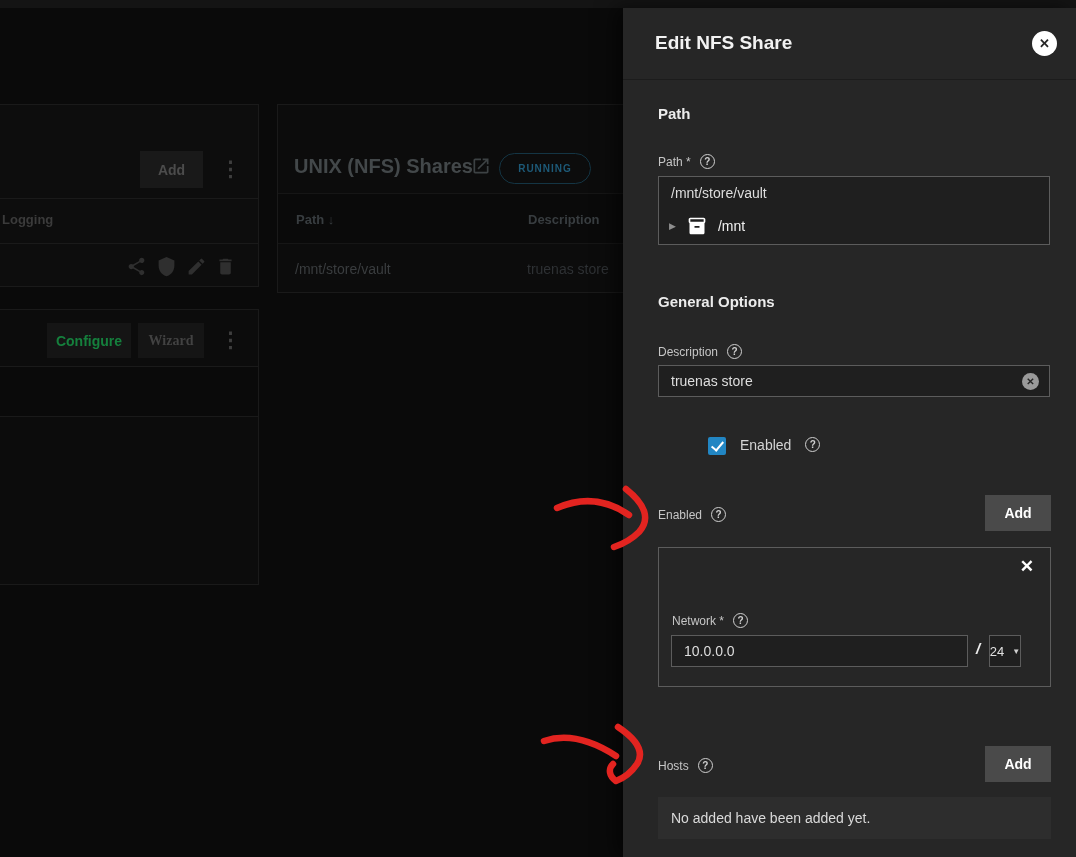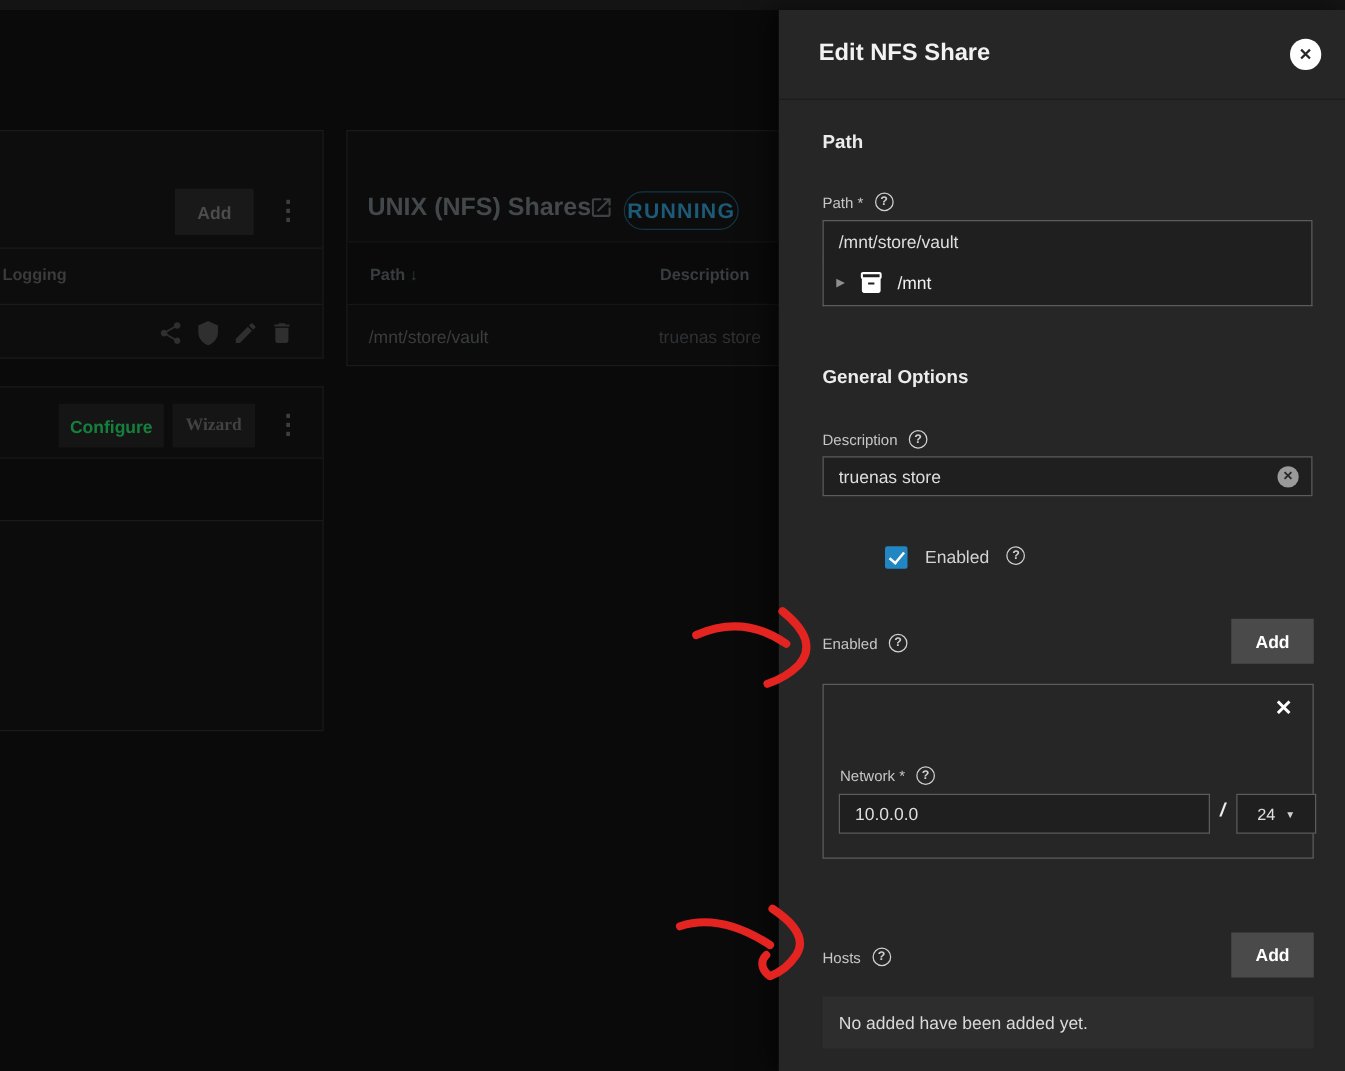--- a/index.html
+++ b/index.html
@@ -15,21 +15,21 @@
   .bg-btn { position:absolute; background:#191919; color:#4c4c4c; font-weight:bold; font-size:14px;
     display:flex; align-items:center; justify-content:center; }
   .bg-kebab { position:absolute; color:#3e3e3e; font-size:21px; font-weight:bold; line-height:1; }
   .bg-divider { position:absolute; height:1px; background:#1a1a1a; left:0; }
   .bg-label { position:absolute; color:#3b3b3b; font-size:13px; font-weight:bold; }
   .bg-icon { position:absolute; width:21px; height:21px; fill:#2f2f2f; }
 
   #nfs-title { position:absolute; left:16px; top:50px; color:#43484a; font-size:20px; font-weight:bold; }
   #nfs-ext-icon { position:absolute; left:193px; top:51px; width:20px; height:20px; fill:#3d4244; }
   #running-pill { position:absolute; left:221px; top:48px; width:92px; height:31px; border:1px solid #143544;
-    border-radius:16px; color:#1d5a78; font-size:17px; font-weight:bold; letter-spacing:1px;
+    border-radius:16px; color:#1d5a78; font-size:10px; font-weight:bold; letter-spacing:1px;
     display:flex; align-items:center; justify-content:center; }
   .nfs-header-row { position:absolute; left:0; top:88px; width:100%; height:51px; background:#0a0a0a;
     border-top:1px solid #161616; border-bottom:1px solid #161616; }
   .nfs-col { position:absolute; color:#383d40; font-size:13px; font-weight:bold; top:18px; }
   .nfs-cell { position:absolute; font-size:14px; top:17px; }
 
   
   #panel { position:absolute; left:623px; top:8px; width:453px; height:849px; background:#262626;
     box-shadow:-8px 0 18px rgba(0,0,0,.55); }
   #panel-header { position:absolute; left:0; top:0; width:100%; height:72px; border-bottom:1px solid #1c1c1c; }
@@ -63,21 +63,21 @@
 
   .add-btn { position:absolute; left:362px; width:66px; height:36px; background:#4a4a4a; color:#ffffff;
     font-size:14px; font-weight:bold; display:flex; align-items:center; justify-content:center; cursor:pointer; }
 
   #networks-box { position:absolute; left:35px; top:539px; width:393px; height:140px;
     border:1px solid #5c5c5c; }
   #networks-box-close { position:absolute; right:16px; top:8px; color:#ffffff; font-size:17px;
     font-weight:bold; cursor:pointer; }
   #network-input { left:12px; top:87px; width:297px; height:32px; }
   #cidr-slash { position:absolute; left:317px; top:92px; color:#eeeeee; font-size:15px; font-weight:bold; font-style:italic; }
-  #prefix-select { position:absolute; left:330px; top:87px; width:64px; height:32px; border:1px solid #5c5c5c;
+  #prefix-select { position:absolute; left:330px; top:87px; width:32px; height:32px; border:1px solid #5c5c5c;
     background:#1f1f1f; display:flex; align-items:center; justify-content:center; gap:8px; cursor:pointer; }
   #prefix-value { color:#e0e0e0; font-size:13px; }
   #prefix-arrow { color:#cfcfcf; font-size:8px; }
 
   #hosts-empty { position:absolute; left:35px; top:789px; width:393px; height:42px; background:#2d2d2d;
     color:#dadada; font-size:14px; display:flex; align-items:center; padding:0 13px; }
 
   #annotations { position:absolute; inset:0; pointer-events:none; }
 </style>
 </head>

